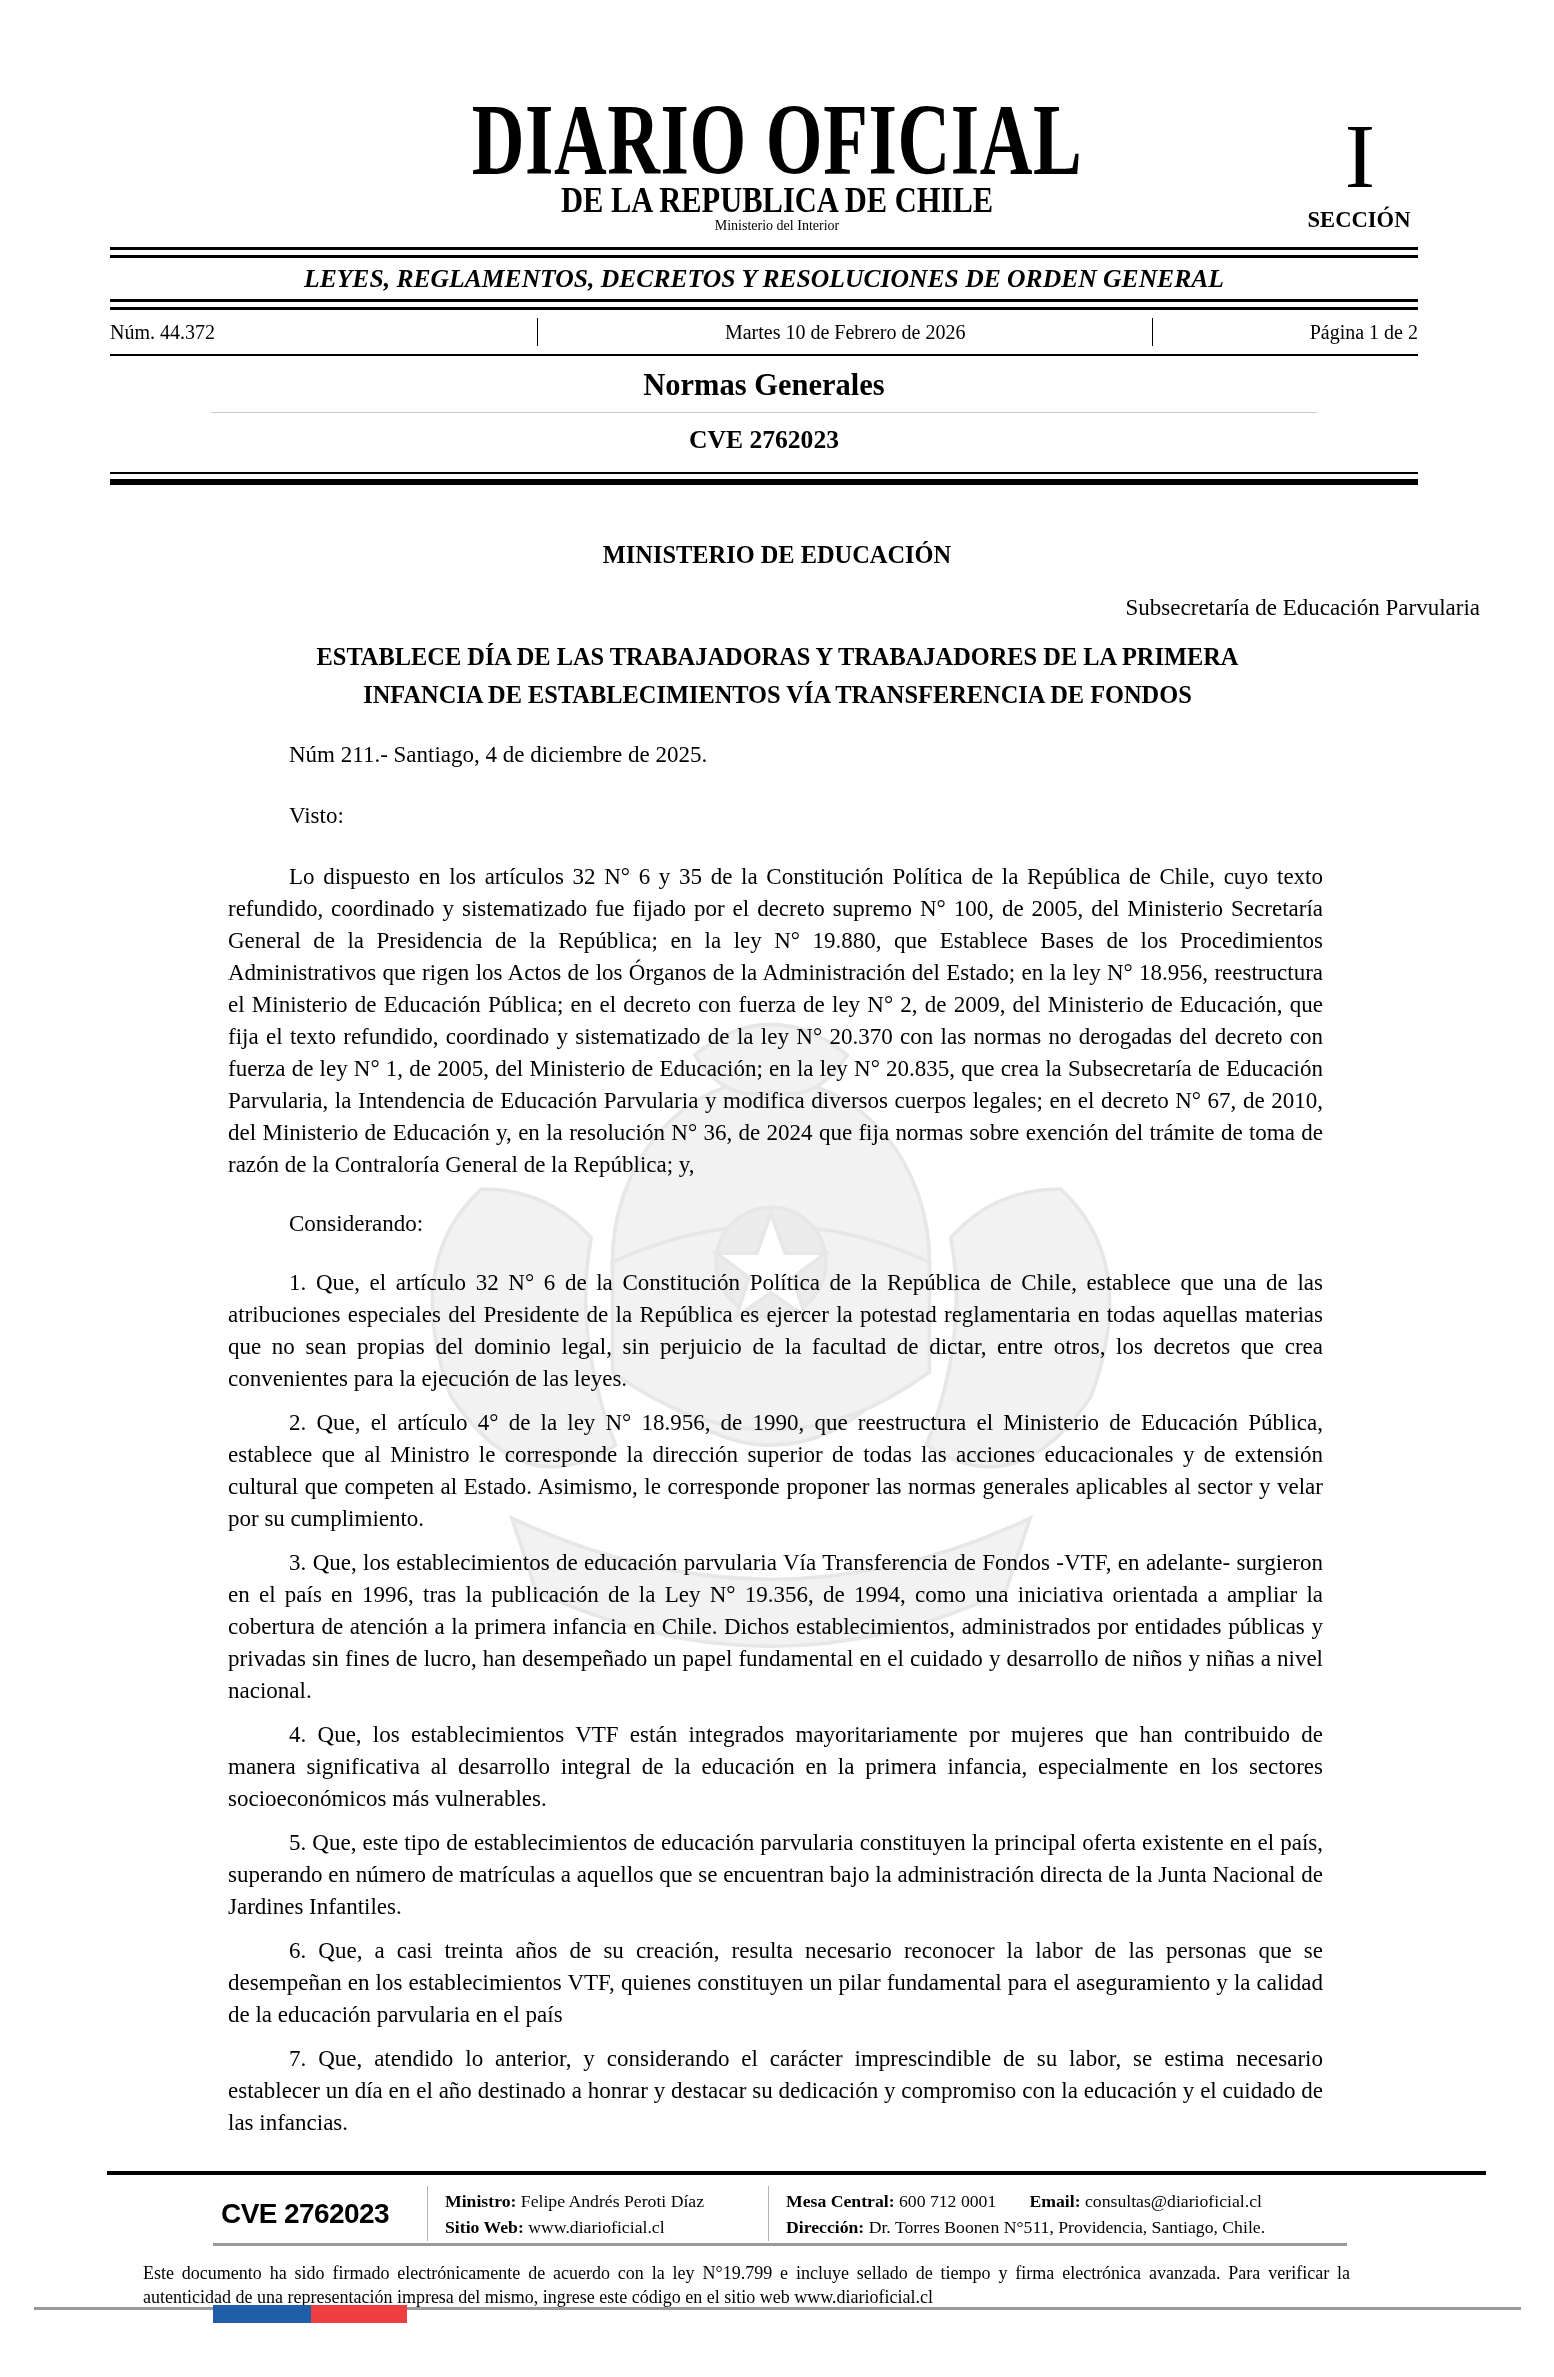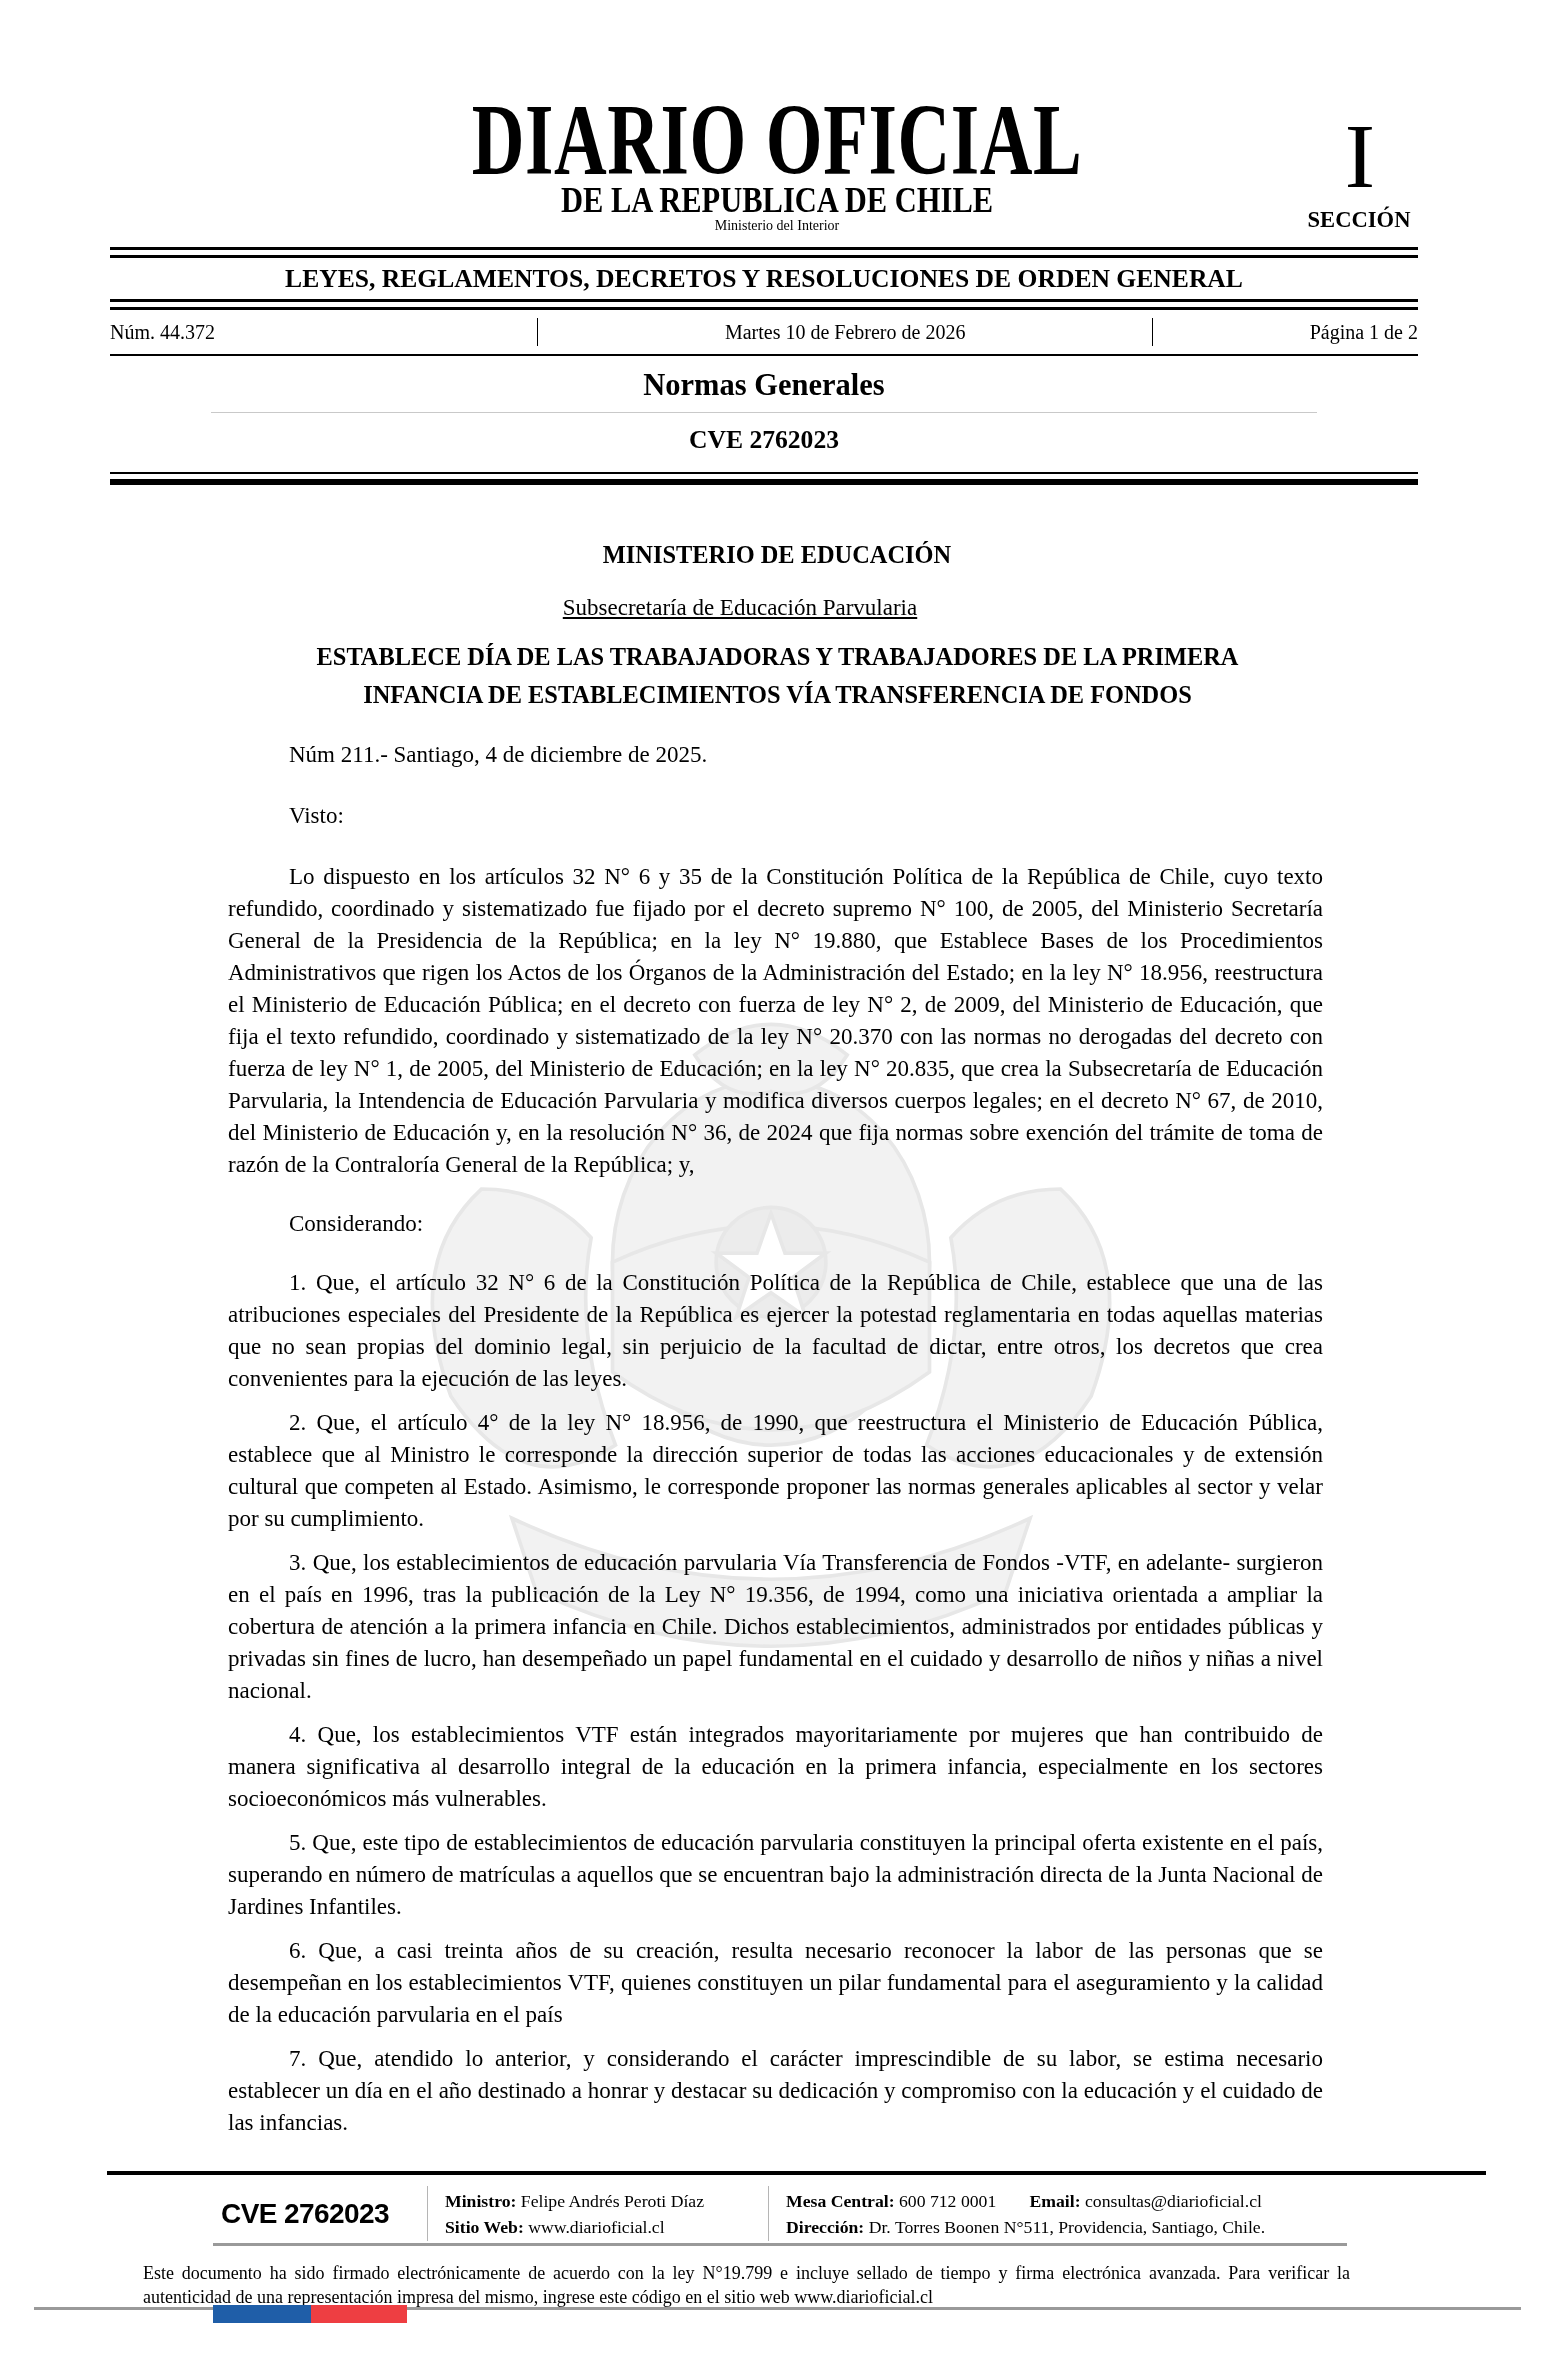--- a/index.html
+++ b/index.html
@@ -32,38 +32,38 @@
     position:absolute;top:117px;left:1305px;width:110px;text-align:center;
     font-size:91px;line-height:80px;z-index:1;
   }
   .section-word{
     position:absolute;top:207px;left:1283px;width:152px;text-align:center;
     font-size:22.6px;line-height:25.6px;font-weight:bold;z-index:1;
   }
   
   .head-block{position:absolute;left:110px;top:247px;width:1308px;z-index:1;}
   .dbl-rule{height:4.9px;border-top:3px solid #000;border-bottom:3px solid #000;}
-  .banner-text{margin-top:6.7px;text-align:center;font-weight:bold;font-size:25.6px;line-height:28px;}
+  .banner-text{margin-top:6.7px;text-align:center;font-weight:bold;font-size:25.6px;line-height:28px;font-style:italic;}
   .dbl-rule.second{margin-top:6.7px;}
   .meta-row{display:flex;align-items:center;height:44px;font-size:20px;gap:40px;}
   .meta-cell{display:flex;align-items:center;height:100%;}
   .meta-cell.left{flex:0 0 29.6%;}
   .meta-cell.mid{flex:0 0 40.8%;justify-content:center;}
   .meta-cell.right{flex:1;justify-content:flex-end;}
   .vbar{width:1.2px;height:28px;background:#000;}
   .single-rule{border-top:2.4px solid #000;}
   .normas{margin-top:12.2px;text-align:center;font-size:30.5px;line-height:34px;font-weight:bold;}
   .gray-rule{margin:9.8px 101px 0 101px;border-top:1.8px solid #c9c9c9;}
   .cve-line{margin-top:12.2px;text-align:center;font-size:25.6px;line-height:30.5px;font-weight:bold;}
   .thin-thick{margin-top:16px;height:5.5px;border-top:2.4px solid #000;border-bottom:6.1px solid #000;}
   
   .doc-ministry{position:absolute;top:541px;left:0;width:1554px;text-align:center;
     font-size:24.4px;line-height:27px;font-weight:bold;z-index:1;}
-  .doc-subsecretary{position:absolute;top:595px;left:0;width:1480px;text-align:center;
-    font-size:23px;line-height:25.6px;z-index:1;text-decoration:underline;}
+  .doc-subsecretary{position:absolute;top:595px;left:0;width:1480px;text-align:right;
+    font-size:23px;line-height:25.6px;z-index:1;}
   .doc-title{position:absolute;top:638px;left:229px;width:1097px;text-align:center;
     font-size:24.4px;line-height:38px;font-weight:bold;z-index:1;}
   
   .body-text{
     position:absolute;left:216px;top:727px;width:1119px;z-index:1;
     font-size:23px;line-height:32px;text-align:justify;
   }
   .body-text p{margin:12px;text-indent:61px;}
   .body-text p.gap{margin-top:29px;}
   .body-text p.gap-sm{margin-top:27px;}

